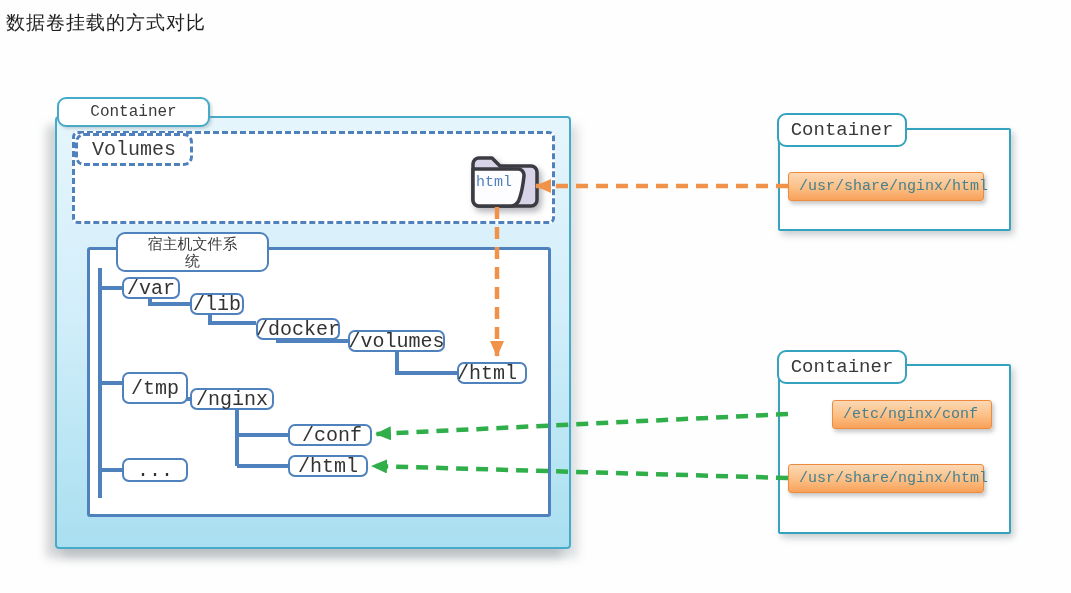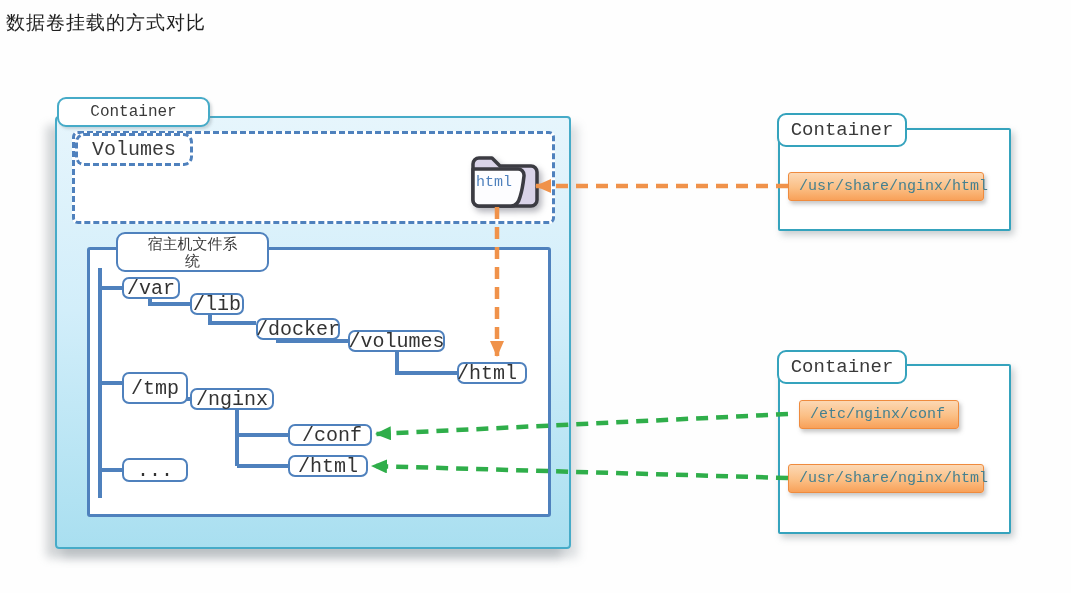--- a/index.html
+++ b/index.html
@@ -57,21 +57,21 @@
   #c2-box{left:778px;top:364px;width:229px;height:166px;}
   .ctab{border:2.5px solid #35a3bd;font-size:19px;}
   #c1-tab{left:777px;top:113px;width:126px;height:30px;}
   #c2-tab{left:777px;top:350px;width:126px;height:30px;}
 
   .obox{background:linear-gradient(180deg,#fcd8b4 0%,#fbbf85 55%,#f8a159 100%);
     border:1.5px solid #ef8b3e;border-radius:3px;display:flex;align-items:center;
     font-family:"Liberation Mono","DejaVu Sans Mono",monospace;font-size:15px;color:#45808f;
     padding-left:10px;box-sizing:border-box;z-index:13;box-shadow:2px 3px 4px rgba(90,90,90,.35);}
   #o1{left:788px;top:172px;width:196px;height:29px;}
-  #o2a{left:799px;top:400px;width:160px;height:29px;}
+  #o2a{left:832px;top:400px;width:160px;height:29px;}
   #o2b{left:788px;top:464px;width:196px;height:29px;}
 
   svg.layer{position:absolute;left:0;top:0;pointer-events:none;}
   #tree-lines{z-index:5;}
   #arrow-layer{z-index:30;}
 </style>
 </head>
 <body>
 
 <div id="page">

